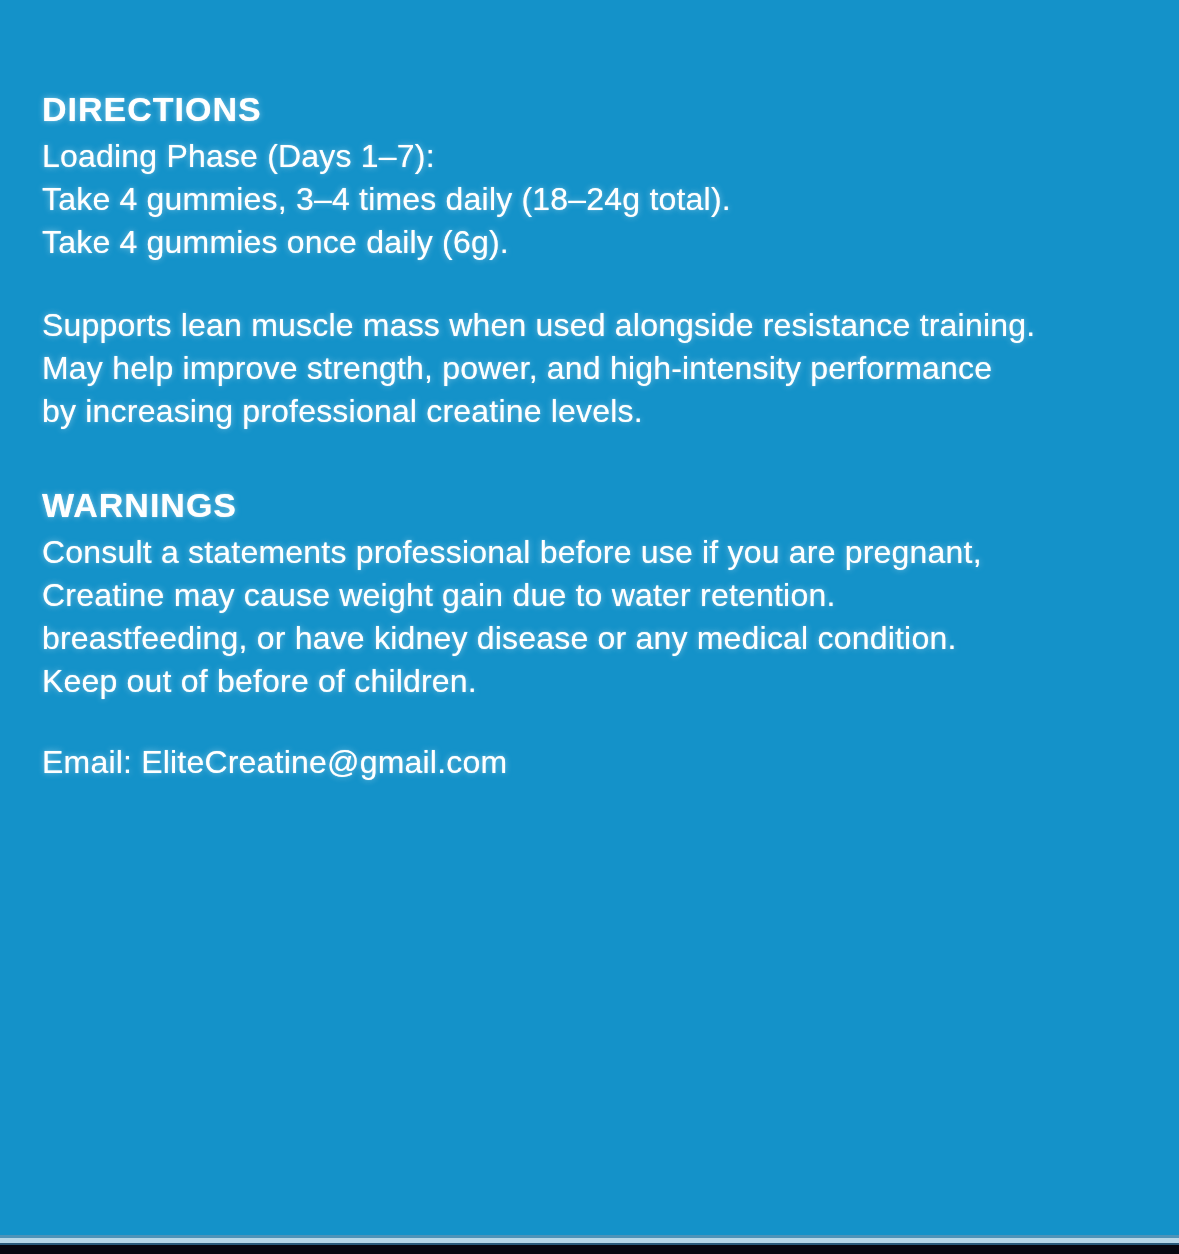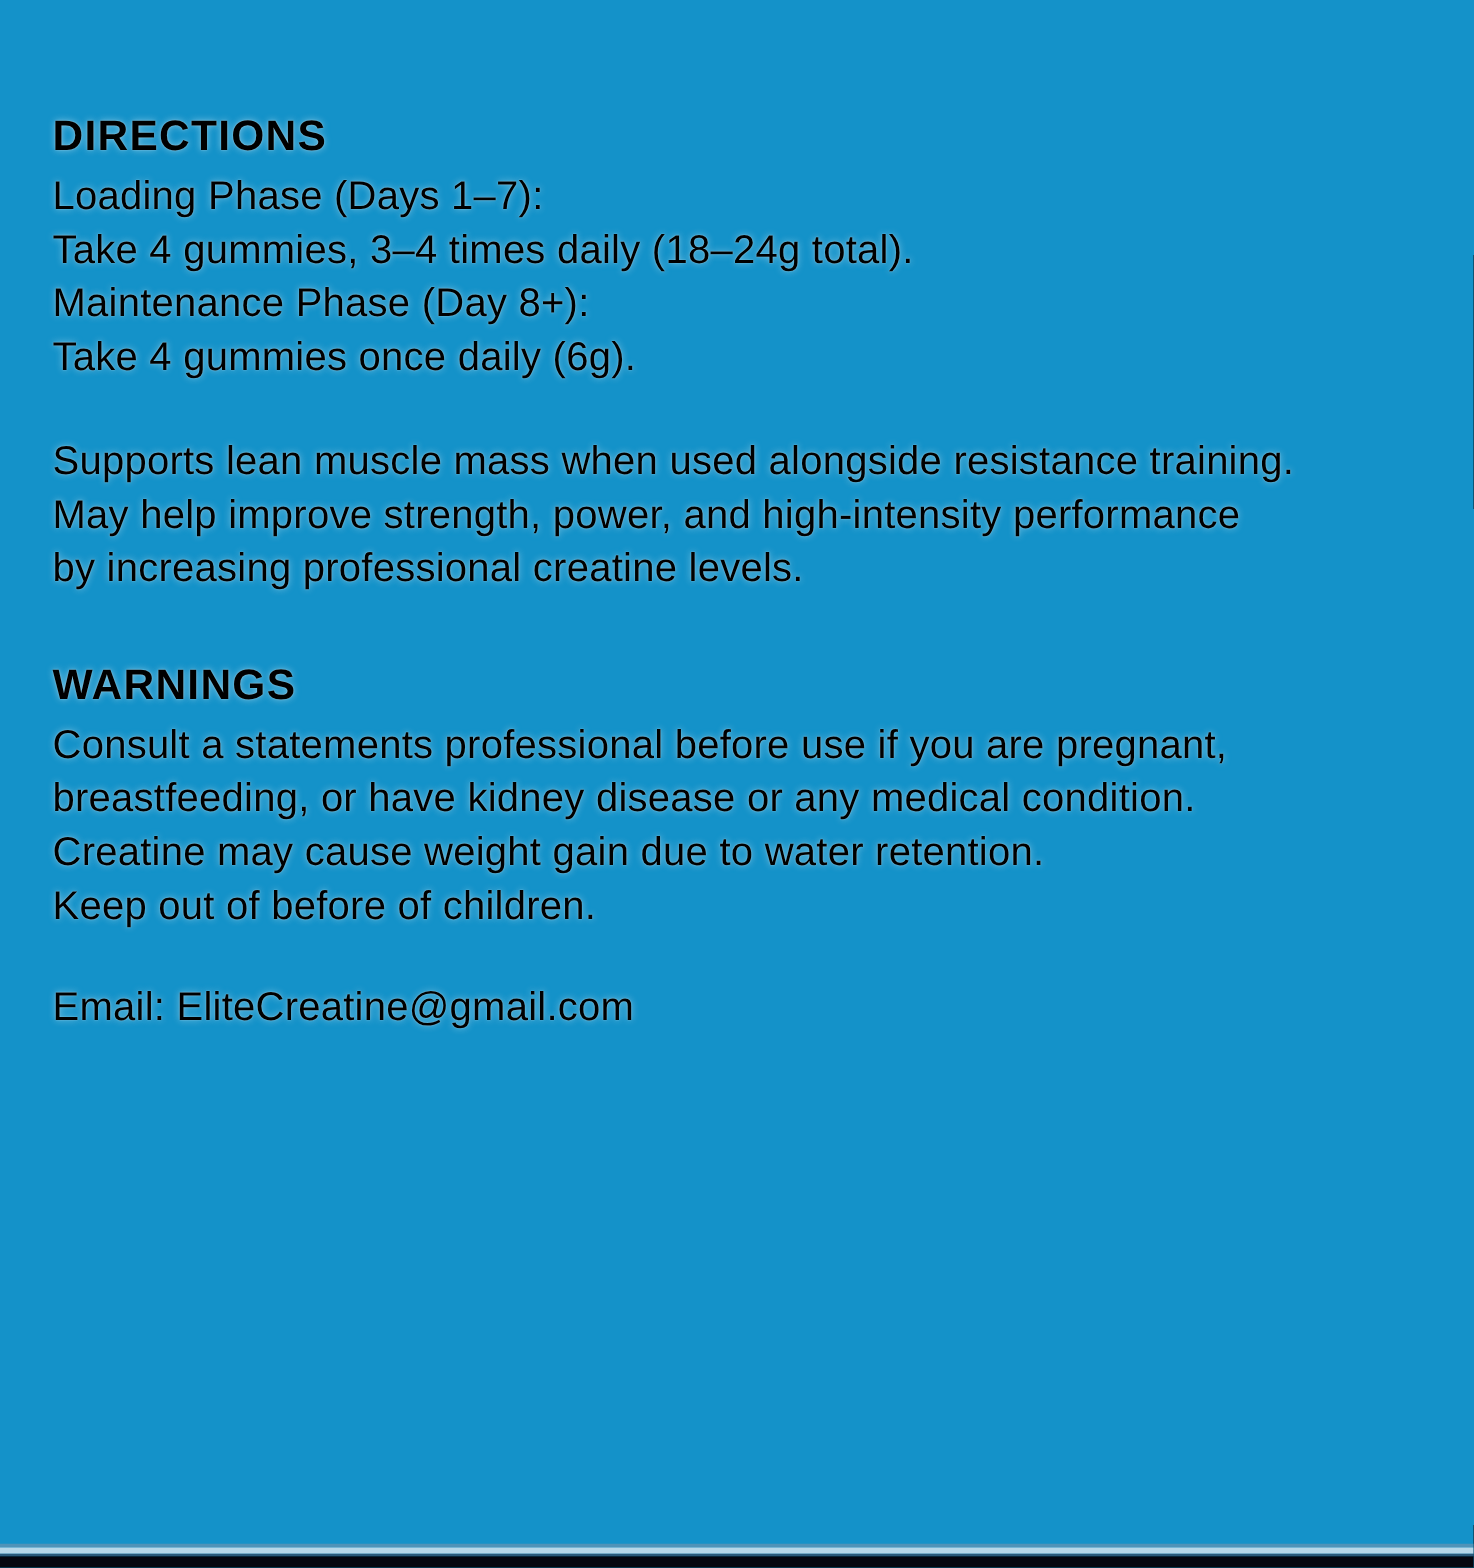--- a/index.html
+++ b/index.html
@@ -15,21 +15,21 @@
     overflow: hidden;
     font-family: "Liberation Sans", sans-serif;
     color: #ffffff;
     box-sizing: border-box;
     padding: 88px 42px 0 42px;
   }
   .txt {
     font-size: 32px;
     line-height: 43px;
     letter-spacing: 0.2px;
-    color: #000000;
+    color: #ffffff;
     text-shadow: 0 0 6px rgba(185, 225, 242, 0.65), 0 0 1px rgba(220,240,250,0.8);
     white-space: nowrap;
   }
   .heading {
     font-size: 34px;
     line-height: 43px;
     font-weight: bold;
     letter-spacing: 1px;
     margin-bottom: 4px;
   }
@@ -61,35 +61,34 @@
 </style>
 </head>
 <body>
 
 <div class="label">
 
   <div class="section-directions">
     <div class="txt heading">DIRECTIONS</div>
     <div class="txt">Loading Phase (Days 1–7):</div>
     <div class="txt">Take 4 gummies, 3–4 times daily (18–24g total).</div>
-    <div class="txt">Maintenance Phase (Day 8+):</div>
     <div class="txt">Take 4 gummies once daily (6g).</div>
   </div>
 
   <div class="section-uses">
     <div class="txt">Supports lean muscle mass when used alongside resistance training.</div>
     <div class="txt">May help improve strength, power, and high-intensity performance</div>
     <div class="txt">by increasing professional creatine levels.</div>
   </div>
 
   <div class="section-warnings">
     <div class="txt heading">WARNINGS</div>
     <div class="txt">Consult a statements professional before use if you are pregnant,</div>
+    <div class="txt">Creatine may cause weight gain due to water retention.</div>
     <div class="txt">breastfeeding, or have kidney disease or any medical condition.</div>
-    <div class="txt">Creatine may cause weight gain due to water retention.</div>
     <div class="txt">Keep out of before of children.</div>
   </div>
 
 
   <div class="section-distribution">
     <div class="txt">Email: EliteCreatine@gmail.com</div>
   </div>
 
   <div class="footer-strip">
     <div class="fade-line"></div>

